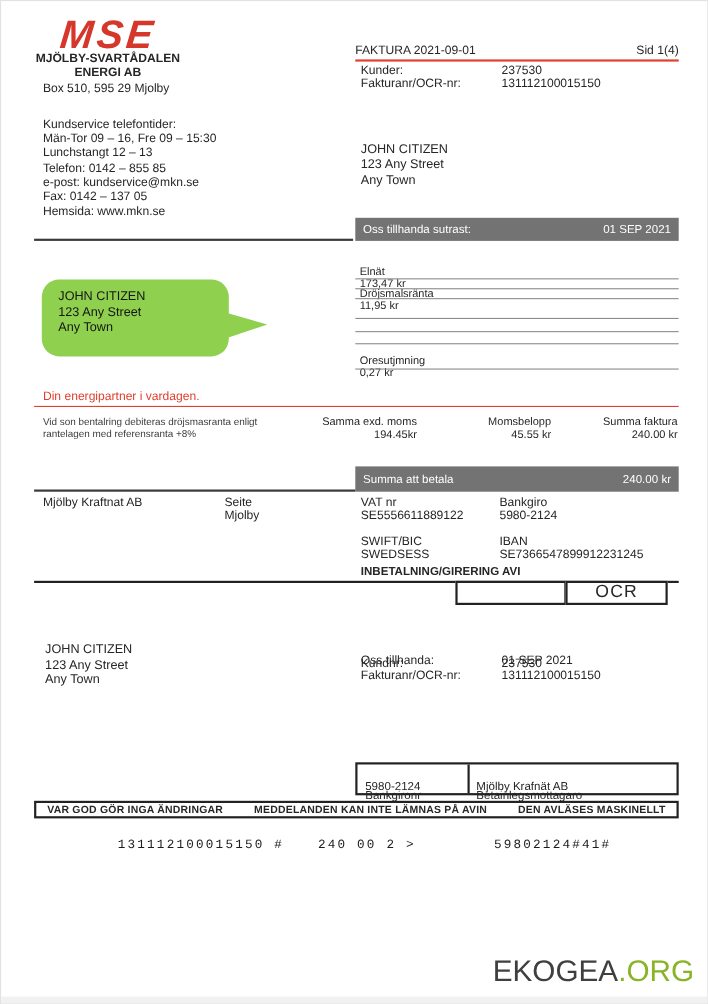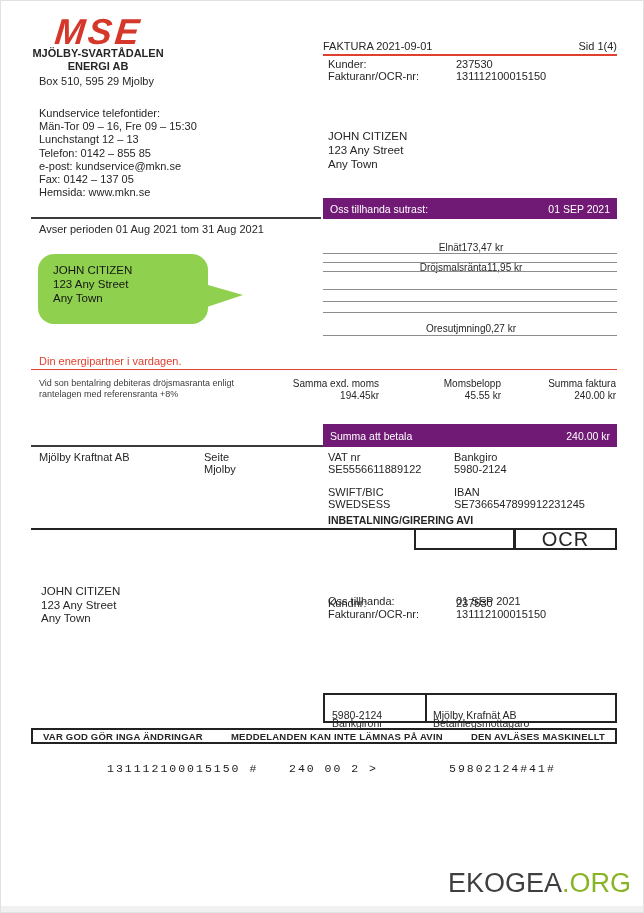--- a/index.html
+++ b/index.html
@@ -28,33 +28,33 @@
   .hdr-row .lbl { width:128px; }
   .r1 { top:57px; } .r2 { top:69px; }
 
   
   .service { left:38px; top:106px; font-size:11px; line-height:13.2px; }
 
   
   .recipient { left:327px; top:128px; font-size:11.5px; line-height:14px; }
 
   
-  .banner { left:322px; width:294px; background:#701a75; color:#fff;
+  .banner { left:322px; width:294px; background:#737373; color:#fff;
     display:flex; justify-content:space-between; align-items:center;
     padding:0 7px; font-size:10.5px; }
   .banner1 { top:197px; height:21px; }
   .banner2 { top:423px; height:23px; }
 
   .rule-dark { border-top:2px solid #3a3a3a; height:0; }
   .period-rule { left:30px; top:216px; width:290px; }
   .period-text { left:38px; top:222px; font-size:11px; }
 
   
-  .trow { left:322px; width:294px; display:flex; justify-content:center;
-    font-size:10px; padding:0 2px 0 4px; }
+  .trow { left:322px; width:294px; display:flex; justify-content:flex-start;
+    font-size:10px; padding:0 2px 0 4px;flex-direction:column; }
   .hline { left:322px; width:294px; border-top:1px solid #8c8c8c; height:0; }
 
   
   .bubble { left:37px; top:253px; width:170px; height:70px;
     background:#8fd04e; border-radius:16px; }
   .bubble-tail { left:200px; top:282px; width:0; height:0;
     border-top:12px solid transparent; border-bottom:14px solid transparent;
     border-left:42px solid #8fd04e; }
   .bubble-text { left:52px; top:262px; font-size:11.5px; line-height:14px; color:#151515; }
 
@@ -66,22 +66,22 @@
   .t1 { left:266px; } .t2 { left:388px; } .t3 { left:503px; }
 
   .pay-rule { left:30px; top:444px; width:292px; }
 
   
   .cell { font-size:11px; line-height:12px; }
   .avi-title { left:327px; top:513px; font-size:10.5px; font-weight:bold; }
   .avi-rule { left:30px; top:527px; width:586px; border-top:2px solid #222; height:0; }
   .avi-box { top:527px; height:22px; border:2px solid #222; background:#fff; }
   .avi-box.empty { left:413px; width:101px; }
-  .avi-box.ocr { left:513px; width:103px; display:flex; align-items:center;
-    justify-content:center; font-size:20px; letter-spacing:1px; }
+  .avi-box.ocr { left:513px; width:93px; display:flex; align-items:center;
+    justify-content:center; font-size:16px; letter-spacing:1px; }
 
   .recipient2 { left:40px; top:584px; font-size:11.5px; line-height:13.5px; }
   .slip-row { left:327px; width:289px; font-size:11px; display:flex; }
   .slip-row .lbl { width:128px; }
   .s1 { top:596px; } .s2 { top:594px; } .s3 { top:607px; }
 
   
   .bg-table { left:322px; top:692px; width:294px; height:30px; border:2px solid #222; }
   .bg-divider { position:absolute; left:100px; top:0; bottom:0; border-left:2px solid #222; }
   .bg-h { position:absolute; top:1px; font-size:10.5px;margin-top:21px; }
@@ -145,21 +145,20 @@
     <div>JOHN CITIZEN</div>
     <div>123 Any Street</div>
     <div>Any Town</div>
   </div>
 
   <div class="abs banner banner1">
     <span>Oss tillhanda sutrast:</span>
     <span>01 SEP 2021</span>
   </div>
   <div class="abs rule-dark period-rule"></div>
-  <div class="abs period-text">Avser perioden 01 Aug 2021 tom 31 Aug 2021</div>
 
   <div class="abs trow" style="top:241px">
     <span>Elnät</span>
     <span>173,47 kr</span>
   </div>
   <div class="abs hline" style="top:252px"></div>
   <div class="abs hline" style="top:261px"></div>
   <div class="abs trow" style="top:261px">
     <span>Dröjsmalsränta</span>
     <span>11,95 kr</span>

